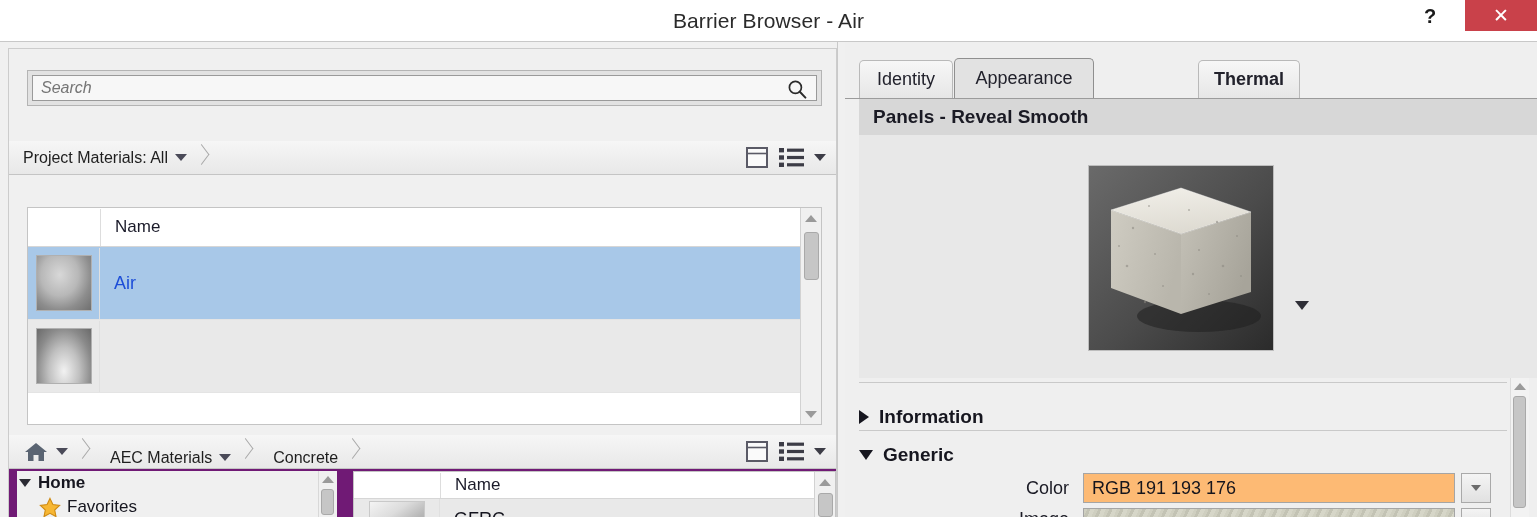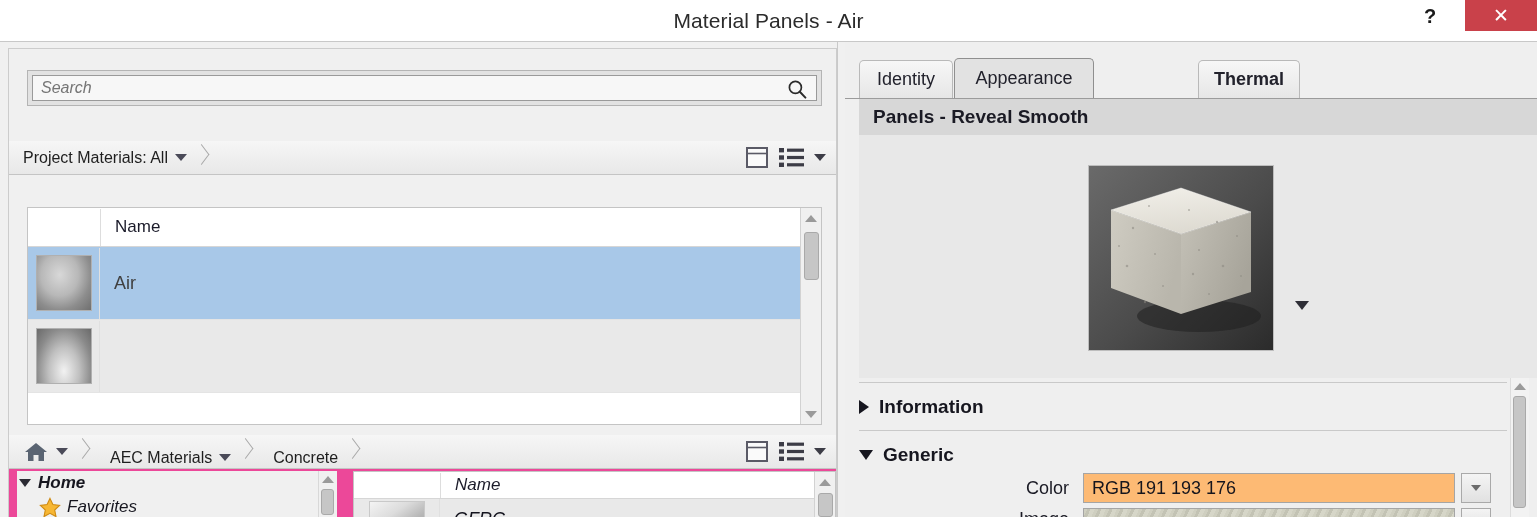--- a/index.html
+++ b/index.html
@@ -193,21 +193,21 @@
     box-sizing: border-box;
   }
   .thumb {
     width: 56px; height: 56px;
     border: 1px solid #b0b0b0;
     box-sizing: border-box;
   }
   .thumb-air { background: radial-gradient(ellipse at 42% 35%, #d8d8d8 0%, #b8b8b8 42%, #8d8d8d 70%, #6f6f6f 100%); }
   .thumb-barrier { background: radial-gradient(ellipse at 60% 36%, #c5c5c5 0%, #6b6b6b 38%, #262626 78%, #0d0d0d 100%); }
   .thumb-next { background: radial-gradient(ellipse at 50% 78%, #f2f2f2 0%, #c0c0c0 40%, #8a8a8a 72%, #6a6a6a 100%); }
-  .mat-name { padding-left: 14px; font-size: 18px; color: #404040; }
+  .mat-name { padding-left: 14px; font-size: 18px; color: #1d4ed8; }
 
   
   .vscroll {
     position: absolute; right: 0px; top: 0px;
     width: 21px; height: 100%;
     background: #f0f0f0;
     border-left: 1px solid #d2d2d2;
     box-sizing: border-box;
   }
   .vscroll .arrow-up, .vscroll .arrow-dn {
@@ -230,22 +230,21 @@
   }
 
   
   .lib-crumbbar {
     position: absolute; left: 0px; top: 386px;
     width: 827px; height: 34px;
   }
   .lib-area {
     position: absolute; left: 0px; top: 420px;
     width: 827px; height: 49px;
-    background: #ec4899;
-    font-style: italic;
+    background: #701a75;
   }
   .tree-pane {
     position: absolute; left: 8px; top: 2px;
     width: 320px; height: 47px;
     background: #f0f0f0;
     overflow: hidden;
   }
   .tree-row {
     display: flex; align-items: center;
     height: 24px;
@@ -436,21 +435,21 @@
     box-sizing: border-box;
     cursor: pointer;
   }
 </style>
 </head>
 <body>
 
 <div id="app">
 
   <div class="titlebar">
-    <div class="title-text">Material Panels - Air</div>
+    <div class="title-text">Barrier Browser - Air</div>
     <div class="help-btn">?</div>
     <div class="close-btn">✕</div>
   </div>
 
   <div class="body-wrap">
 
     <div class="left-pane">
 
       <div class="search-wrap">
         <input class="search-input" type="text" placeholder="Search" style="">
@@ -664,21 +663,21 @@
                 <circle cx="104" cy="108" r="1.2"></circle>
                 <circle cx="30" cy="80" r="1"></circle>
             </g>
           </svg>
         </div>
         <div class="preview-caret"></div>
       </div>
 
       <div class="section-rule" style="top:340px;"></div>
 
-      <div class="section-row" style="top:342px;">
+      <div class="section-row" style="top:352px;">
         <span class="sec-caret-rt"></span>
         <span>Information</span>
       </div>
 
       <div class="section-rule" style="top:388px;"></div>
 
       <div class="section-row" style="top:390px;">
         <span class="sec-caret-dn"></span>
         <span>Generic</span>
       </div>

